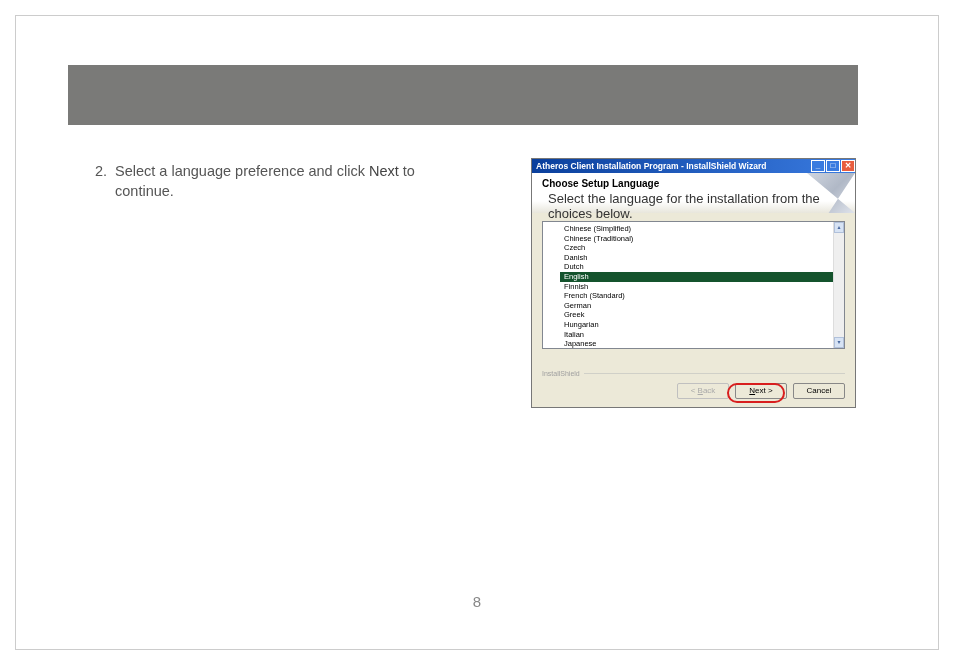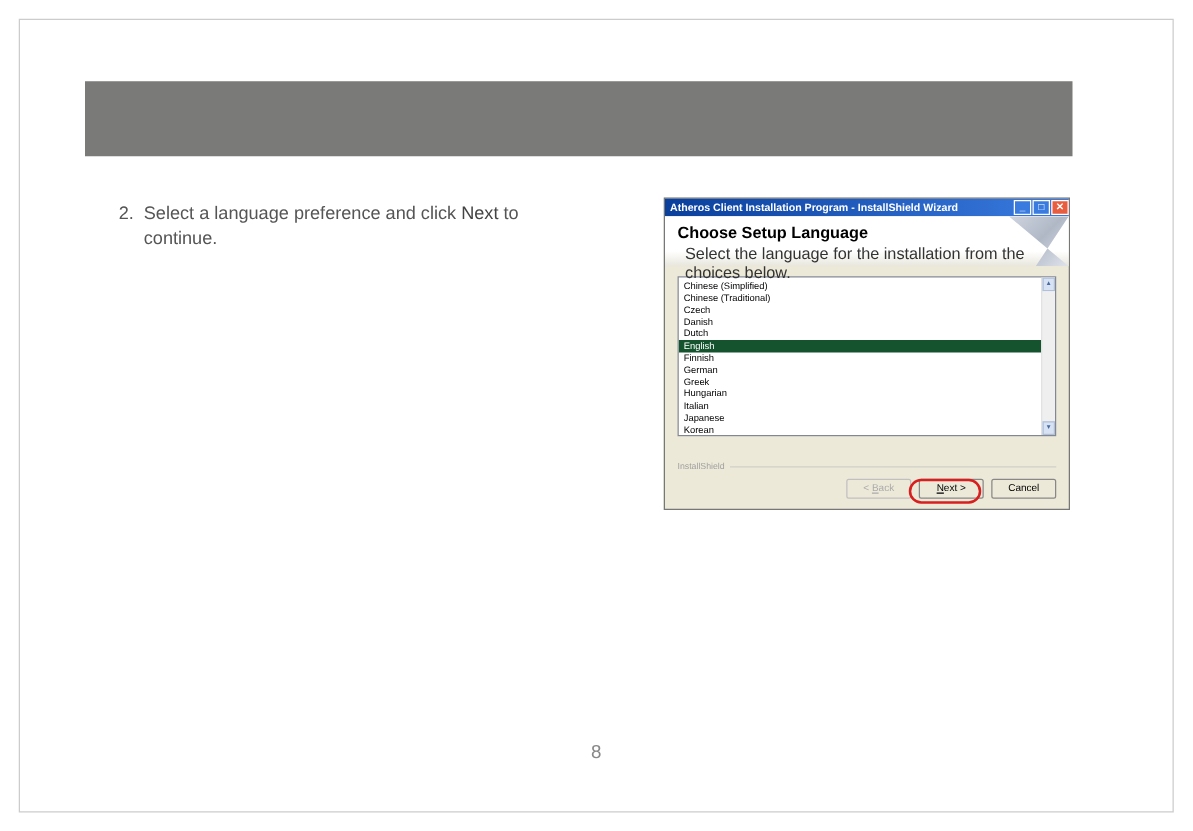--- a/index.html
+++ b/index.html
@@ -90,34 +90,35 @@
       position: relative;
     }
     .banner::after {
       content: "";
       position: absolute;
       right: 0; top: 0;
       width: 48px; height: 40px;
       background: linear-gradient(135deg, #d0d6e0 0%, #b0b8c6 50%, #e0e4ec 100%);
       clip-path: polygon(100% 0, 0 0, 100% 100%, 45% 100%);
     }
-    .banner-title { font-weight: bold; font-size: 13px; color: #000; }
+    .banner-title { font-weight: bold; font-size: 10px; color: #000; }
     .banner-sub { font-size: 13px; color: #333; margin-top: 2px; margin-left: 6px; }
     .listbox-wrap {
       margin: 8px 10px 4px 10px;
       flex: 1;
       display: flex;
       flex-direction: column;
     }
     .listbox {
       background: #fff;
       border: 1px solid #828790;
       height: 128px;
       display: flex;
       overflow: hidden;
+      padding-left: 17px;
     }
     .listbox-items { flex: 1; padding-top: 2px; }
     .list-item {
       font-size: 7.5px;
       padding: 0 4px;
       line-height: 9.6px;
       color: #000;
       white-space: nowrap;
     }
     .list-item.selected {
@@ -206,20 +207,21 @@
   <div class="listbox-wrap">
     <div class="listbox">
       <div class="listbox-items" id="lang-container">
           <div class="list-item">Chinese (Simplified)</div>
           <div class="list-item">Chinese (Traditional)</div>
           <div class="list-item">Czech</div>
           <div class="list-item">Danish</div>
           <div class="list-item">Dutch</div>
           <div class="list-item selected">English</div>
           <div class="list-item">Finnish</div>
+          <div class="list-item">French (Standard)</div>
           <div class="list-item">German</div>
           <div class="list-item">Greek</div>
           <div class="list-item">Hungarian</div>
           <div class="list-item">Italian</div>
           <div class="list-item">Japanese</div>
           <div class="list-item">Korean</div>
         </div>
       <div class="vscrollbar">
         <div class="scroll-btn">▴</div>
         <div class="scroll-track"></div>

